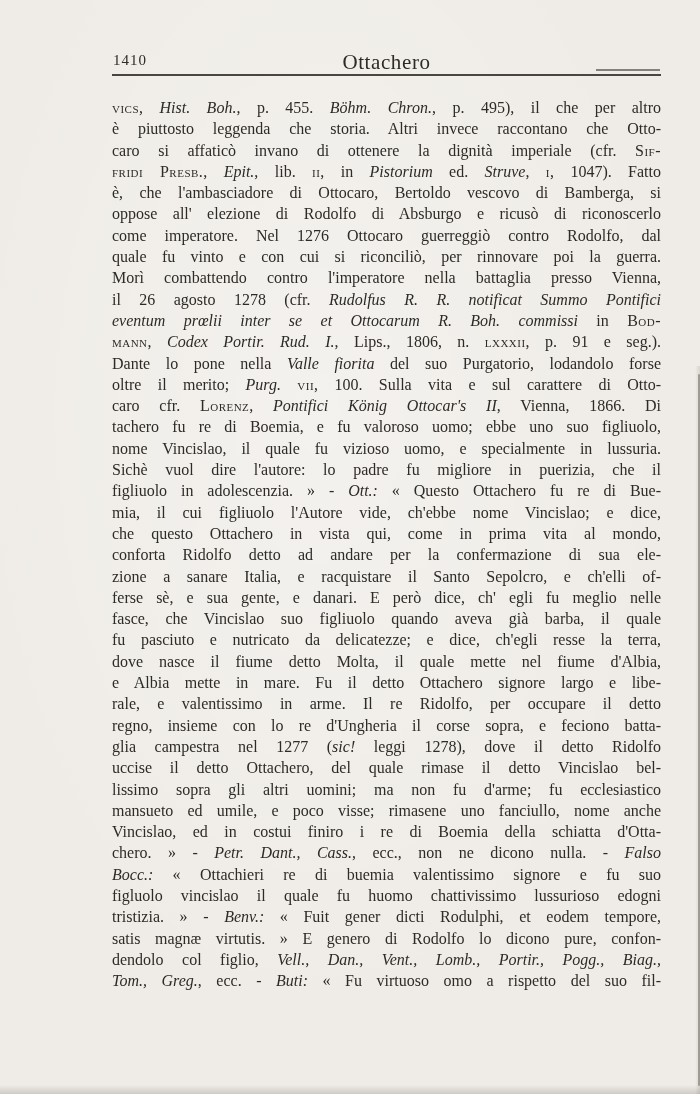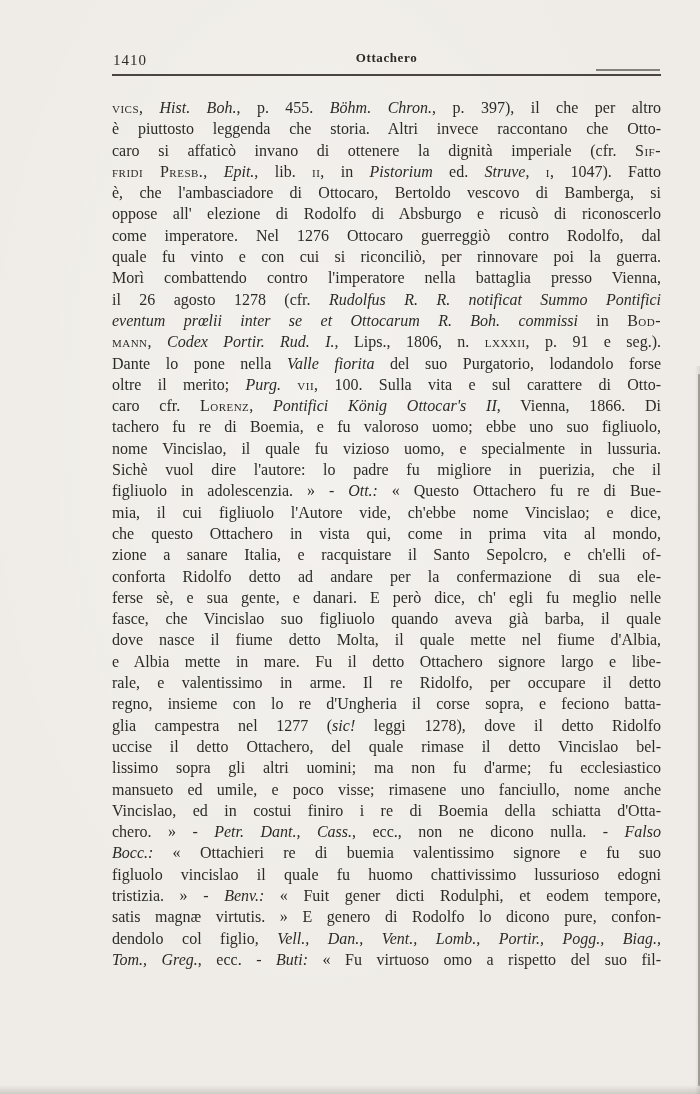--- a/index.html
+++ b/index.html
@@ -21,22 +21,22 @@
     top: 52px;
     font-size: 15px;
     letter-spacing: 1px;
   }
   .running-title {
     position: absolute;
     left: 112px;
     top: 50px;
     width: 549px;
     text-align: center;
-    font-weight: bold;
-    font-size: 13px;
+    font-weight: normal;
+    font-size: 21px;
     letter-spacing: 0.6px;
   }
   .rule {
     position: absolute;
     left: 112px;
     top: 74px;
     width: 549px;
     height: 2px;
     background: var(--rule, #4a463f);
   }
@@ -93,45 +93,46 @@
 </style>
 </head>
 <body>
 
 <div class="page">
   <span class="folio">1410</span>
   <span class="running-title">Ottachero</span>
   <div class="rule"></div>
   <div class="rule-artifact"></div>
   <main class="body-text">
-      <div class="line"><span class="s-sc">vics</span><span class="s-r">, </span><span class="s-i">Hist. Boh.</span><span class="s-r">, p. 455. </span><span class="s-i">Böhm. Chron.</span><span class="s-r">, p. 397), il che per altro</span></div>
+      <div class="line"><span class="s-sc">vics</span><span class="s-r">, </span><span class="s-i">Hist. Boh.</span><span class="s-r">, p. 455. </span><span class="s-i">Böhm. Chron.</span><span class="s-r">, p. 495), il che per altro</span></div>
       <div class="line"><span class="s-r">è piuttosto leggenda che storia. Altri invece raccontano che Otto-</span></div>
       <div class="line"><span class="s-r">caro si affaticò invano di ottenere la dignità imperiale (cfr. </span><span class="s-sc">Sif-</span></div>
       <div class="line"><span class="s-sc">fridi Presb.</span><span class="s-r">, </span><span class="s-i">Epit.</span><span class="s-r">, lib. </span><span class="s-sc">ii</span><span class="s-r">, in </span><span class="s-i">Pistorium</span><span class="s-r"> ed. </span><span class="s-i">Struve</span><span class="s-r">, </span><span class="s-sc">i</span><span class="s-r">, 1047). Fatto</span></div>
       <div class="line"><span class="s-r">è, che l'ambasciadore di Ottocaro, Bertoldo vescovo di Bamberga, si</span></div>
       <div class="line"><span class="s-r">oppose all' elezione di Rodolfo di Absburgo e ricusò di riconoscerlo</span></div>
       <div class="line"><span class="s-r">come imperatore. Nel 1276 Ottocaro guerreggiò contro Rodolfo, dal</span></div>
       <div class="line"><span class="s-r">quale fu vinto e con cui si riconciliò, per rinnovare poi la guerra.</span></div>
       <div class="line"><span class="s-r">Morì combattendo contro l'imperatore nella battaglia presso Vienna,</span></div>
       <div class="line"><span class="s-r">il 26 agosto 1278 (cfr. </span><span class="s-i">Rudolfus R. R. notificat Summo Pontifici</span></div>
       <div class="line"><span class="s-i">eventum prœlii inter se et Ottocarum R. Boh. commissi</span><span class="s-r"> in </span><span class="s-sc">Bod-</span></div>
       <div class="line"><span class="s-sc">mann</span><span class="s-r">, </span><span class="s-i">Codex Portir. Rud. I.</span><span class="s-r">, Lips., 1806, n. </span><span class="s-sc">lxxxii</span><span class="s-r">, p. 91 e seg.).</span></div>
       <div class="line"><span class="s-r">Dante lo pone nella </span><span class="s-i">Valle fiorita</span><span class="s-r"> del suo Purgatorio, lodandolo forse</span></div>
       <div class="line"><span class="s-r">oltre il merito; </span><span class="s-i">Purg.</span><span class="s-r"> </span><span class="s-sc">vii</span><span class="s-r">, 100. Sulla vita e sul carattere di Otto-</span></div>
       <div class="line"><span class="s-r">caro cfr. </span><span class="s-sc">Lorenz</span><span class="s-r">, </span><span class="s-i">Pontifici König Ottocar's II</span><span class="s-r">, Vienna, 1866. Di</span></div>
       <div class="line"><span class="s-r">tachero fu re di Boemia, e fu valoroso uomo; ebbe uno suo figliuolo,</span></div>
       <div class="line"><span class="s-r">nome Vincislao, il quale fu vizioso uomo, e specialmente in lussuria.</span></div>
       <div class="line"><span class="s-r">Sichè vuol dire l'autore: lo padre fu migliore in puerizia, che il</span></div>
       <div class="line"><span class="s-r">figliuolo in adolescenzia. » - </span><span class="s-i">Ott.:</span><span class="s-r"> « Questo Ottachero fu re di Bue-</span></div>
       <div class="line"><span class="s-r">mia, il cui figliuolo l'Autore vide, ch'ebbe nome Vincislao; e dice,</span></div>
       <div class="line"><span class="s-r">che questo Ottachero in vista qui, come in prima vita al mondo,</span></div>
+      <div class="line"><span class="s-r">conforta Ridolfo detto ad andare per la confermazione di sua ele-</span></div>
       <div class="line"><span class="s-r">zione a sanare Italia, e racquistare il Santo Sepolcro, e ch'elli of-</span></div>
-      <div class="line"><span class="s-r">conforta Ridolfo detto ad andare per la confermazione di sua ele-</span></div>
       <div class="line"><span class="s-r">ferse sè, e sua gente, e danari. E però dice, ch' egli fu meglio nelle</span></div>
       <div class="line"><span class="s-r">fasce, che Vincislao suo figliuolo quando aveva già barba, il quale</span></div>
+      <div class="line"><span class="s-r">fu pasciuto e nutricato da delicatezze; e dice, ch'egli resse la terra,</span></div>
       <div class="line"><span class="s-r">dove nasce il fiume detto Molta, il quale mette nel fiume d'Albia,</span></div>
       <div class="line"><span class="s-r">e Albia mette in mare. Fu il detto Ottachero signore largo e libe-</span></div>
       <div class="line"><span class="s-r">rale, e valentissimo in arme. Il re Ridolfo, per occupare il detto</span></div>
       <div class="line"><span class="s-r">regno, insieme con lo re d'Ungheria il corse sopra, e feciono batta-</span></div>
       <div class="line"><span class="s-r">glia campestra nel 1277 (</span><span class="s-i">sic!</span><span class="s-r"> leggi 1278), dove il detto Ridolfo</span></div>
       <div class="line"><span class="s-r">uccise il detto Ottachero, del quale rimase il detto Vincislao bel-</span></div>
       <div class="line"><span class="s-r">lissimo sopra gli altri uomini; ma non fu d'arme; fu ecclesiastico</span></div>
       <div class="line"><span class="s-r">mansueto ed umile, e poco visse; rimasene uno fanciullo, nome anche</span></div>
       <div class="line"><span class="s-r">Vincislao, ed in costui finiro i re di Boemia della schiatta d'Otta-</span></div>
       <div class="line"><span class="s-r">chero. » - </span><span class="s-i">Petr. Dant., Cass.</span><span class="s-r">, ecc., non ne dicono nulla. - </span><span class="s-i">Falso</span></div>

